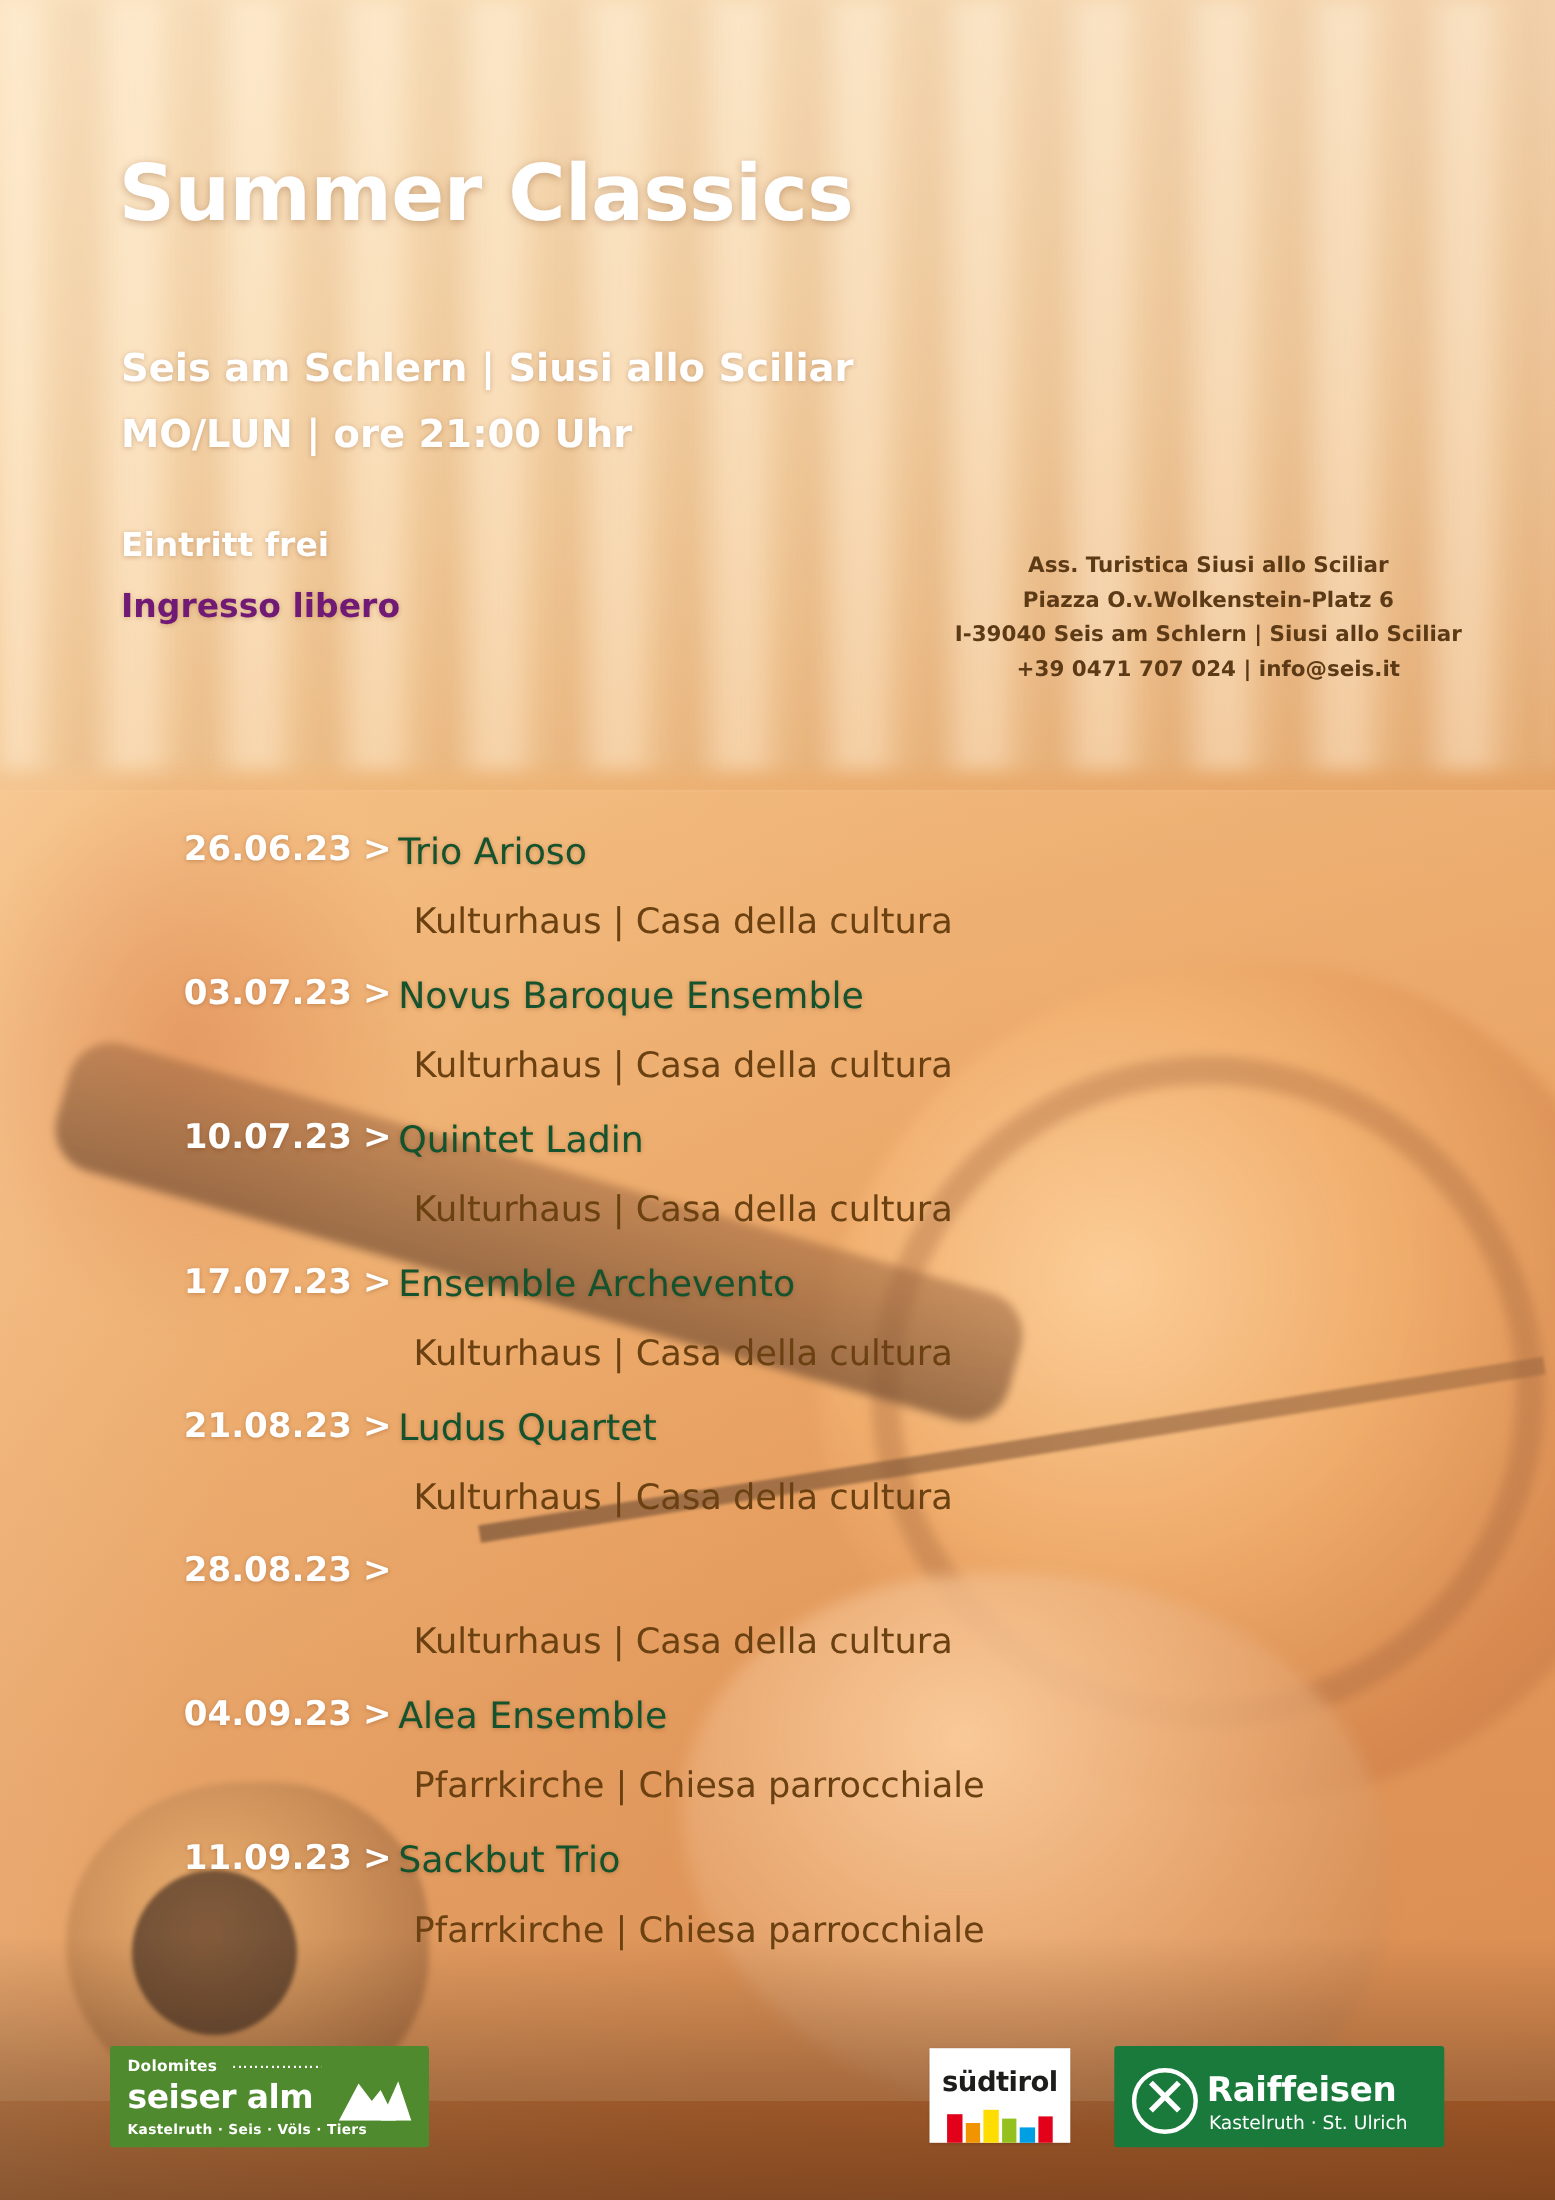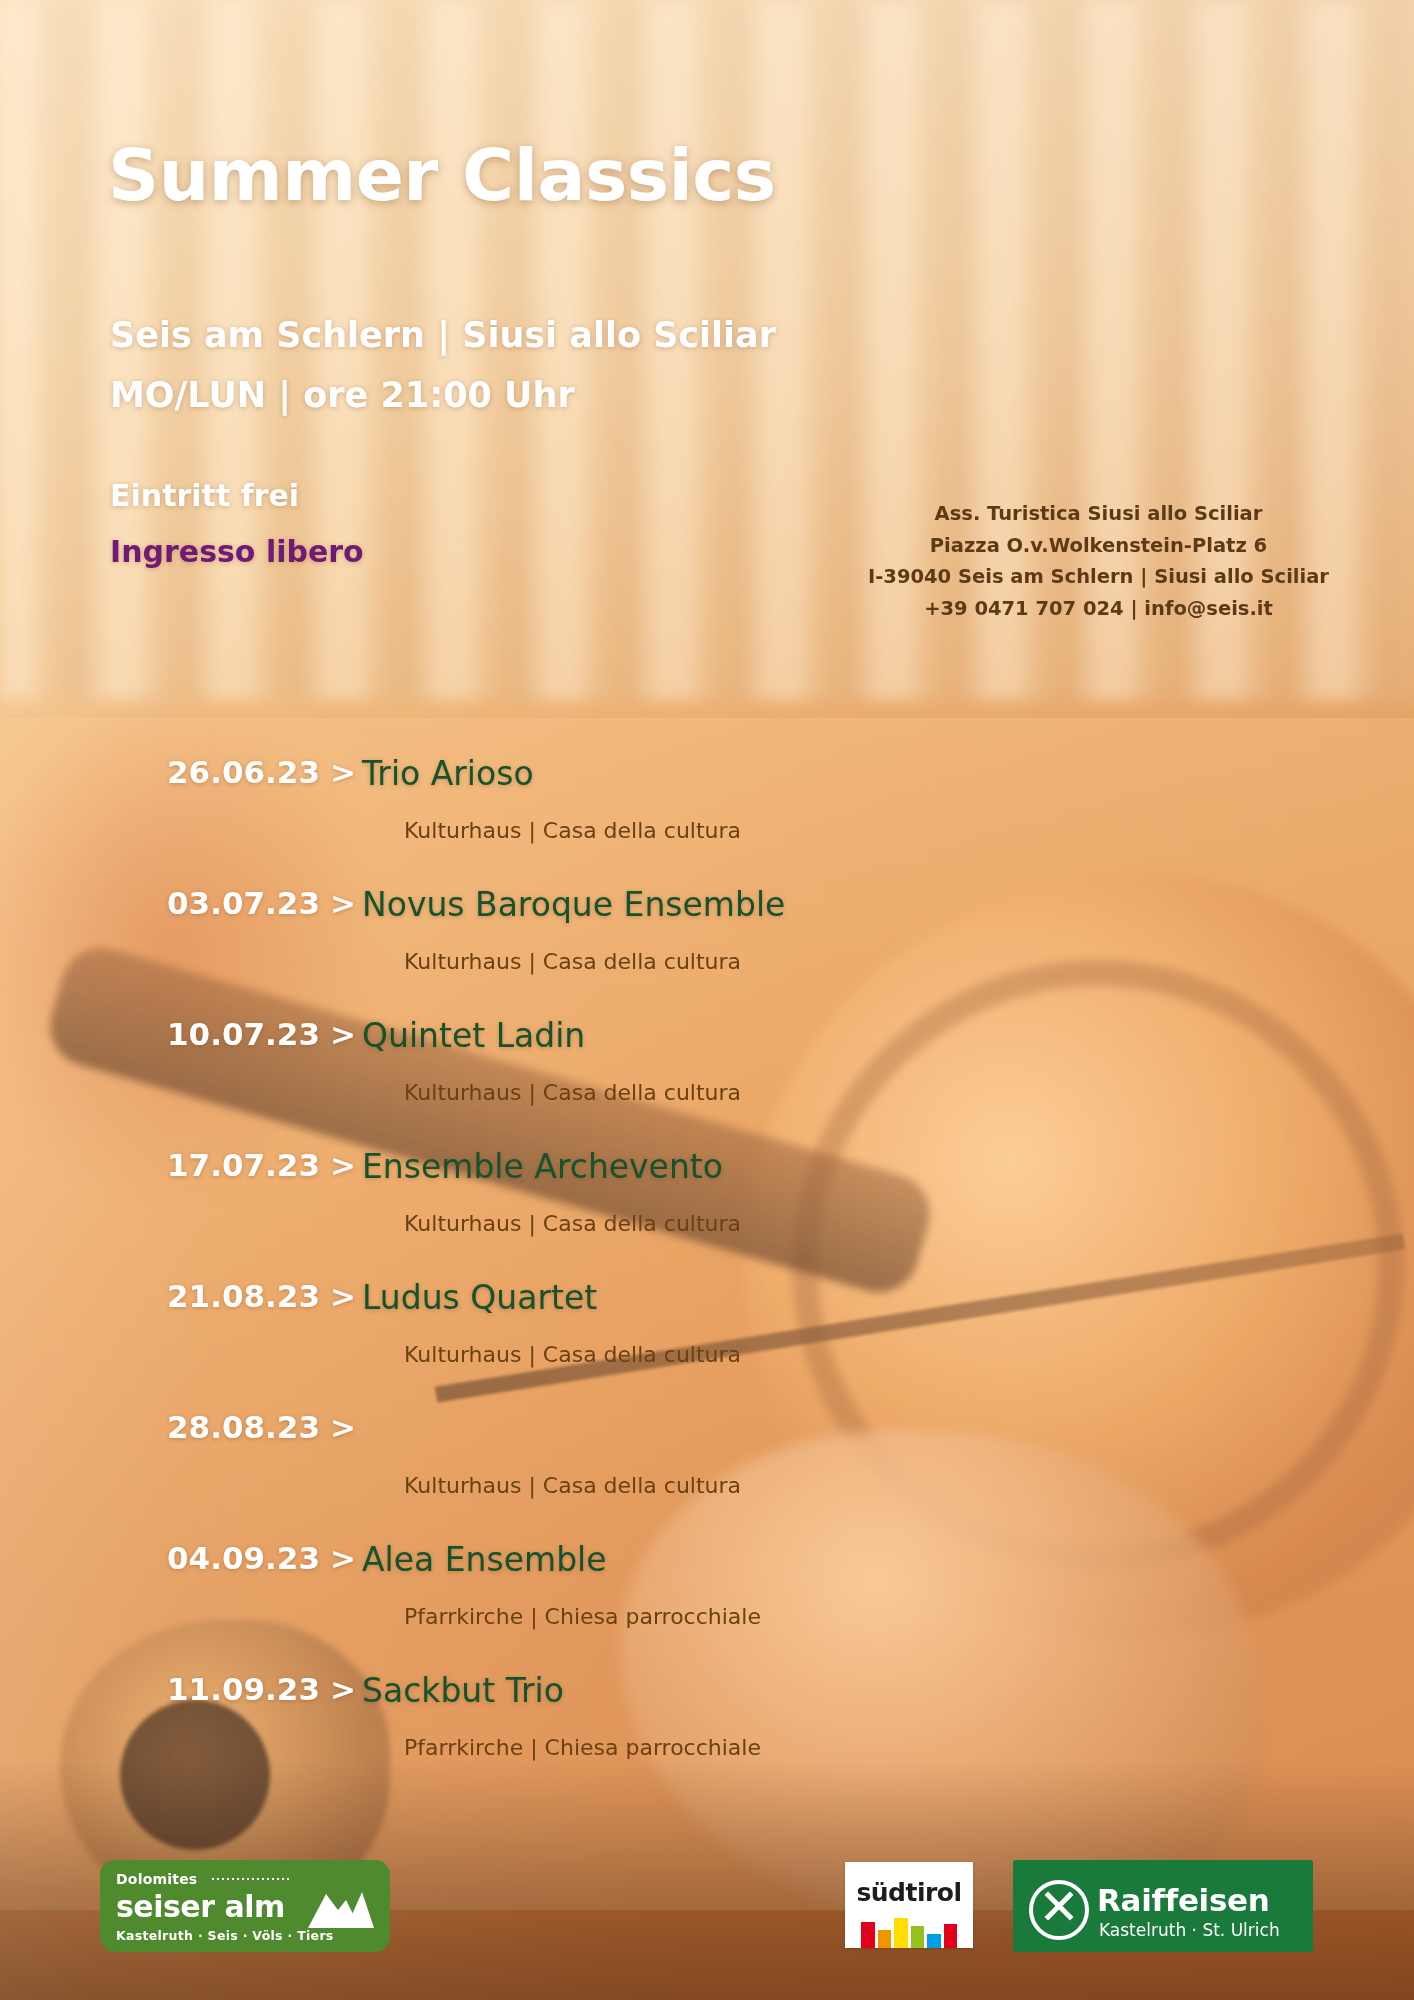--- a/index.html
+++ b/index.html
@@ -214,34 +214,33 @@
     left: 362px; top: 6px;
     font-size: 33px;
     font-weight: 500;
     color: #14532d;
     text-shadow: 0 1px 4px rgba(120,60,20,0.35);
     white-space: nowrap;
   }
   .event .venue {
     position: absolute;
     left: 376px; top: 70px;
-    font-size: 22px;
+    font-size: 32px;
     font-weight: 500;
     color: #6b4112;
     white-space: nowrap;
-    margin-left: 28px;
   }
 
   
   .logo-seiseralm {
     position: absolute;
     left: 100px; bottom: 48px;
     width: 290px; height: 92px;
     background: #4f8a2f;
-    border-radius: 15px;
+    border-radius: 3px;
     color: #ffffff;
   }
   .logo-seiseralm .dolomites {
     position: absolute; left: 16px; top: 11px;
     font-size: 14px; font-weight: 700; letter-spacing: 0.2px;
   }
   .logo-seiseralm .dots {
     position: absolute; left: 112px; top: 18px; width: 80px; height: 2px;
     background: repeating-linear-gradient(90deg, #ffffff 0 2px, transparent 2px 5px);
   }

